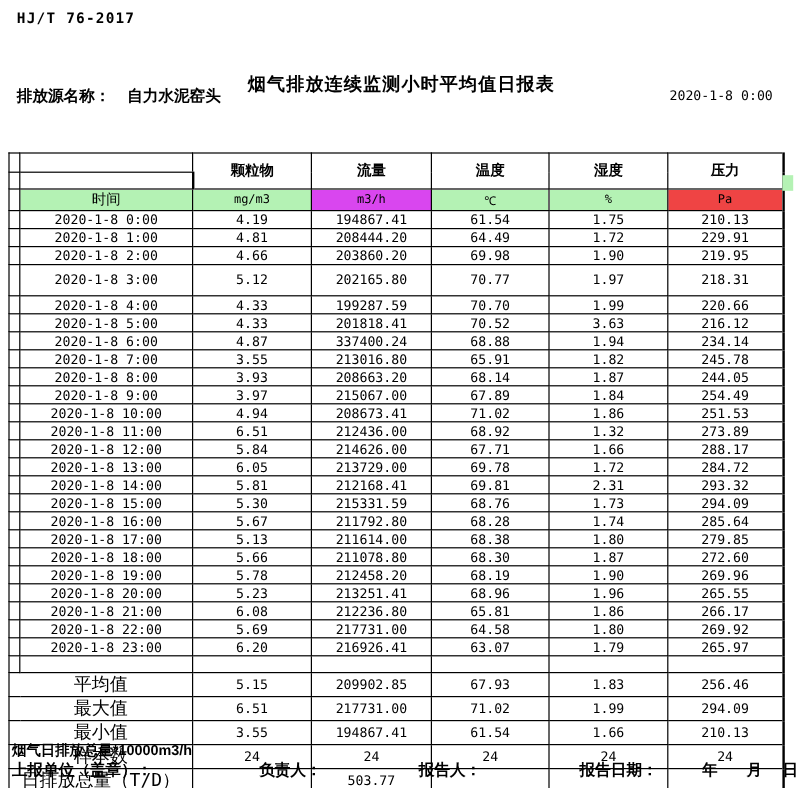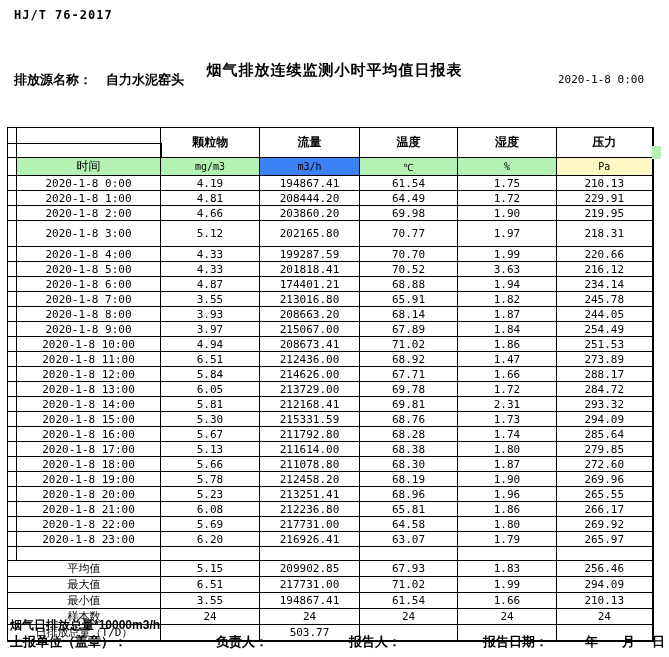--- a/index.html
+++ b/index.html
@@ -29,21 +29,21 @@
     font-family:"DejaVu Sans Mono",monospace;
   }
   td.cn{font-family:"Liberation Sans","DejaVu Sans",sans-serif;}
   td.colhead{font-weight:bold;font-size:12px;}
   td.nb{border:none;}
   td.stub{border-left:none;border-right:none;}
   td.bl2{border-left-width:2px;}
   td.bt2{border-top-width:2px;}
   tr.units td{font-size:10px;}
   tr.units td.timecell{font-size:12px;}
-  td.sumlabel{border-left:none;font-size:11px;
+  td.sumlabel{border-left:none;font-size:15px;
     font-family:"Liberation Sans","DejaVu Sans",sans-serif;}
   table.rpt td:last-child{border-right-width:2px;}
   tbody.summary tr:last-child td{border-bottom-width:2px;}
 
   .green-stub{position:absolute;width:9px;height:13px;}
 
   .foot-note{position:absolute;left:10px;top:617px;font-size:12px;font-weight:bold;}
   .foot-line{position:absolute;left:0;top:633px;width:669px;height:16px;
     font-size:13px;font-weight:bold;}
   .foot-line span{position:absolute;white-space:nowrap;}
@@ -79,24 +79,24 @@
         <td class="cn colhead bt2" rowspan="2">压力</td>
       </tr>
       <tr style="height: 14px;">
         <td class="nb"></td>
         <td class="bl2"></td>
       </tr>
       <tr class="units" style="height: 14px;">
         <td class="nb"></td>
         <td class="cn timecell bl2" style="background: rgb(180, 242, 180);">时间</td>
         <td style="background: rgb(180, 242, 180);">mg/m3</td>
-        <td style="background: #3b82f6;">m3/h</td>
+        <td style="background: #d946ef;">m3/h</td>
         <td style="background: rgb(180, 242, 180);">℃</td>
         <td style="background: rgb(180, 242, 180);">%</td>
-        <td style="background: #fef9c3;">Pa</td>
+        <td style="background: #ef4444;">Pa</td>
       </tr>
     </tbody>
   <tbody id="hourly-rows">
       <tr style="height: 15px;">
         <td class="stub"></td>
         <td class="bl2">2020-1-8 0:00</td>
         <td>4.19</td>
         <td>194867.41</td>
         <td>61.54</td>
         <td>1.75</td>
@@ -144,21 +144,21 @@
         <td>4.33</td>
         <td>201818.41</td>
         <td>70.52</td>
         <td>3.63</td>
         <td>216.12</td>
       </tr>
       <tr style="height: 15px;">
         <td class="stub"></td>
         <td class="bl2">2020-1-8 6:00</td>
         <td>4.87</td>
-        <td>174401.21</td>
+        <td>337400.24</td>
         <td>68.88</td>
         <td>1.94</td>
         <td>234.14</td>
       </tr>
       <tr style="height: 15px;">
         <td class="stub"></td>
         <td class="bl2">2020-1-8 7:00</td>
         <td>3.55</td>
         <td>213016.80</td>
         <td>65.91</td>
@@ -191,21 +191,21 @@
         <td>71.02</td>
         <td>1.86</td>
         <td>251.53</td>
       </tr>
       <tr style="height: 15px;">
         <td class="stub"></td>
         <td class="bl2">2020-1-8 11:00</td>
         <td>6.51</td>
         <td>212436.00</td>
         <td>68.92</td>
-        <td>1.47</td>
+        <td>1.32</td>
         <td>273.89</td>
       </tr>
       <tr style="height: 15px;">
         <td class="stub"></td>
         <td class="bl2">2020-1-8 12:00</td>
         <td>5.84</td>
         <td>214626.00</td>
         <td>67.71</td>
         <td>1.66</td>
         <td>288.17</td>

